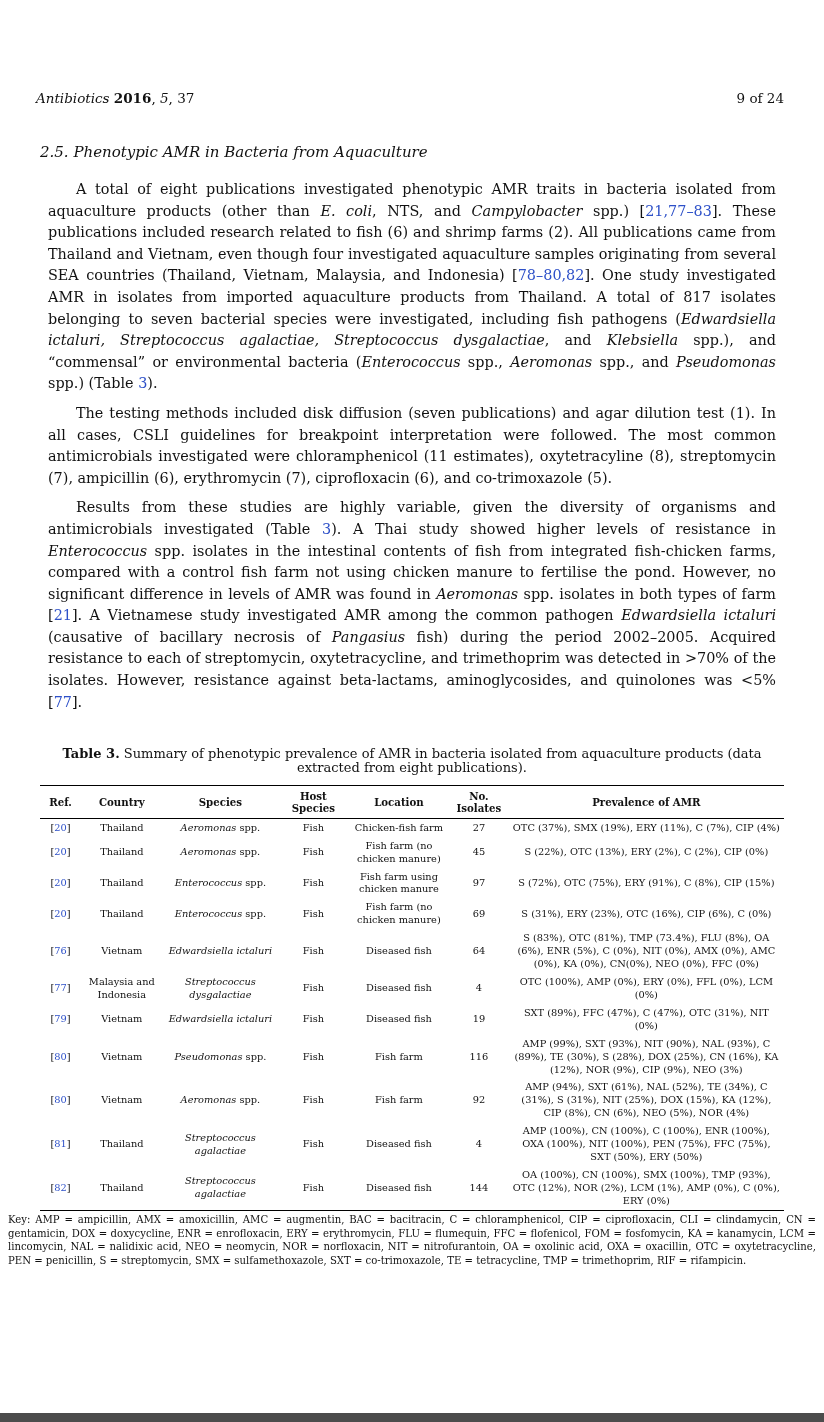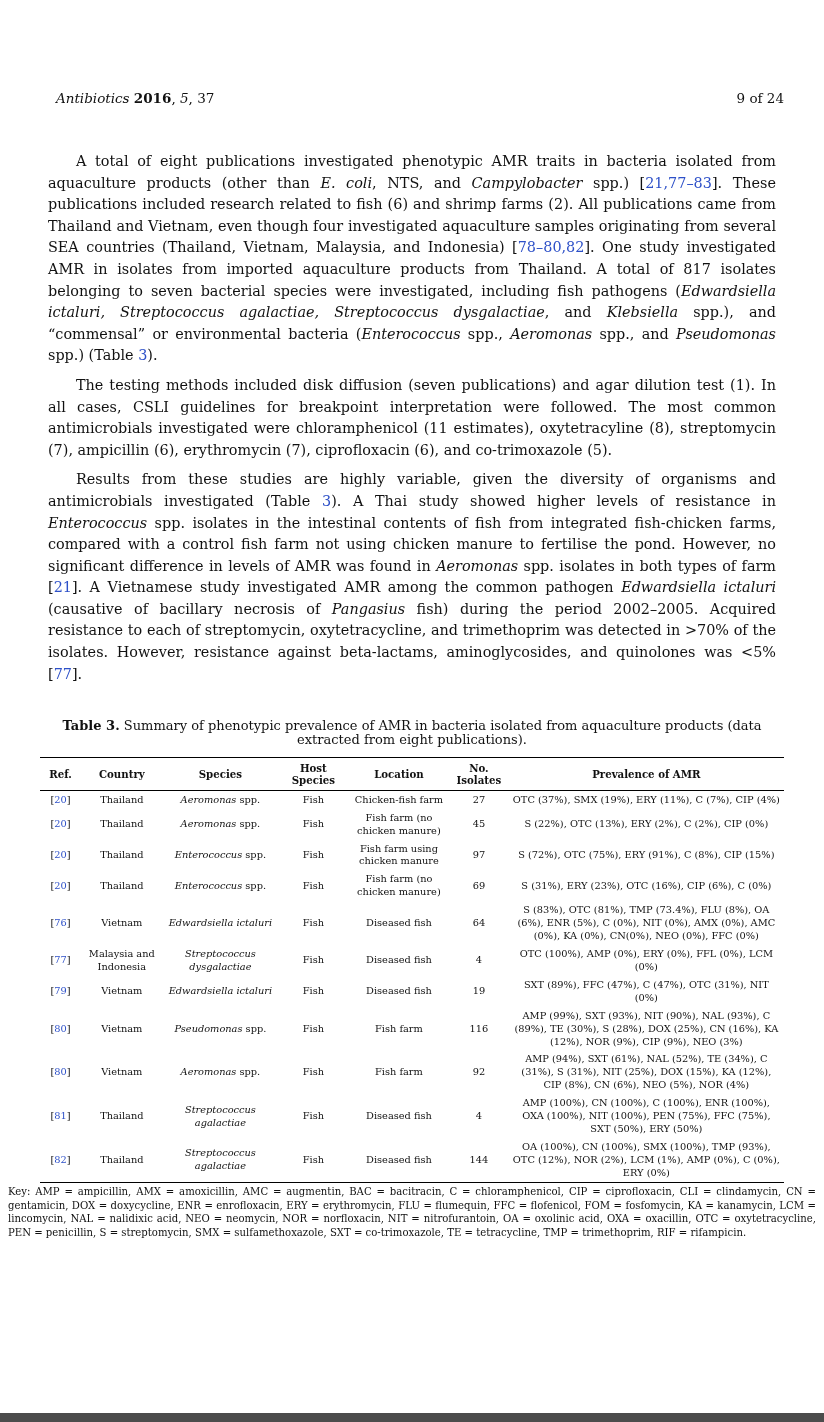--- a/index.html
+++ b/index.html
@@ -1,18 +1,18 @@
 <!DOCTYPE html>
 <html style="--link: #2d50c8; --bar: #4c4c4c;"><head>
 <meta charset="utf-8">
 <style>
   html,body{margin:0;padding:0;}
   .page{position:relative;width:824px;height:1422px;background:#ffffff;overflow:hidden;
         font-family:"DejaVu Serif","Liberation Serif",serif;color:#111;}
-  .running-head{position:absolute;top:90px;left:56px;right:40px;display:flex;
+  .running-head{position:absolute;top:90px;left:36px;right:40px;display:flex;
         justify-content:space-between;font-size:13.5px;}
   .content{position:absolute;top:143px;left:40px;right:40px;}
   .sec-heading{font-style:italic;font-size:15px;margin:0 0 18px 0;font-weight:normal;}
   .body-par{margin:8px;font-size:14.4px;line-height:21.6px;text-align:justify;text-indent:28px;}
   .s-i{font-style:italic;}
   .s-b{font-weight:bold;}
   .s-l{color:var(--link,#2d50c8);cursor:pointer;}
   .tbl-caption{margin:34px 10px 10px 10px;font-size:13px;line-height:14px;text-align:center;
         text-indent:0;}
   table{width:100%;border-collapse:collapse;border-top:1.6px solid #000;
@@ -30,20 +30,21 @@
 <body>
 
 <div class="page">
 
   <div class="running-head">
     <span><span class="s-i">Antibiotics</span><span> </span><span class="s-b">2016</span><span>, </span><span class="s-i">5</span><span>, 37</span></span>
     <span>9 of 24</span>
   </div>
 
   <div class="content">
+    <h2 class="sec-heading">2.5. Phenotypic AMR in Bacteria from Aquaculture</h2>
 
     <p class="body-par"><span>A total of eight publications investigated phenotypic AMR traits in bacteria isolated from aquaculture products (other than </span><span class="s-i">E. coli</span><span>, NTS, and </span><span class="s-i">Campylobacter</span><span> spp.) [</span><span class="s-l">21,77–83</span><span>]. These publications included research related to fish (6) and shrimp farms (2). All publications came from Thailand and Vietnam, even though four investigated aquaculture samples originating from several SEA countries (Thailand, Vietnam, Malaysia, and Indonesia) [</span><span class="s-l">78–80,82</span><span>]. One study investigated AMR in isolates from imported aquaculture products from Thailand. A total of 817 isolates belonging to seven bacterial species were investigated, including fish pathogens (</span><span class="s-i">Edwardsiella ictaluri, Streptococcus agalactiae, Streptococcus dysgalactiae</span><span>, and </span><span class="s-i">Klebsiella</span><span> spp.), and “commensal” or environmental bacteria (</span><span class="s-i">Enterococcus</span><span> spp., </span><span class="s-i">Aeromonas</span><span> spp., and </span><span class="s-i">Pseudomonas</span><span> spp.) (Table </span><span class="s-l">3</span><span>).</span></p>
     <p class="body-par"><span>The testing methods included disk diffusion (seven publications) and agar dilution test (1). In all cases, CSLI guidelines for breakpoint interpretation were followed. The most common antimicrobials investigated were chloramphenicol (11 estimates), oxytetracyline (8), streptomycin (7), ampicillin (6), erythromycin (7), ciprofloxacin (6), and co-trimoxazole (5).</span></p>
     <p class="body-par"><span>Results from these studies are highly variable, given the diversity of organisms and antimicrobials investigated (Table </span><span class="s-l">3</span><span>). A Thai study showed higher levels of resistance in </span><span class="s-i">Enterococcus</span><span> spp. isolates in the intestinal contents of fish from integrated fish-chicken farms, compared with a control fish farm not using chicken manure to fertilise the pond. However, no significant difference in levels of AMR was found in </span><span class="s-i">Aeromonas</span><span> spp. isolates in both types of farm [</span><span class="s-l">21</span><span>]. A Vietnamese study investigated AMR among the common pathogen </span><span class="s-i">Edwardsiella ictaluri</span><span> (causative of bacillary necrosis of </span><span class="s-i">Pangasius</span><span> fish) during the period 2002–2005. Acquired resistance to each of streptomycin, oxytetracycline, and trimethoprim was detected in &gt;70% of the isolates. However, resistance against beta-lactams, aminoglycosides, and quinolones was &lt;5% [</span><span class="s-l">77</span><span>].</span></p>
 
     <p class="tbl-caption"><span class="s-b">Table 3.</span><span> Summary of phenotypic prevalence of AMR in bacteria isolated from aquaculture products (data extracted from eight publications).</span></p>
 
     <table>
       <colgroup>
         <col class="c-ref">

